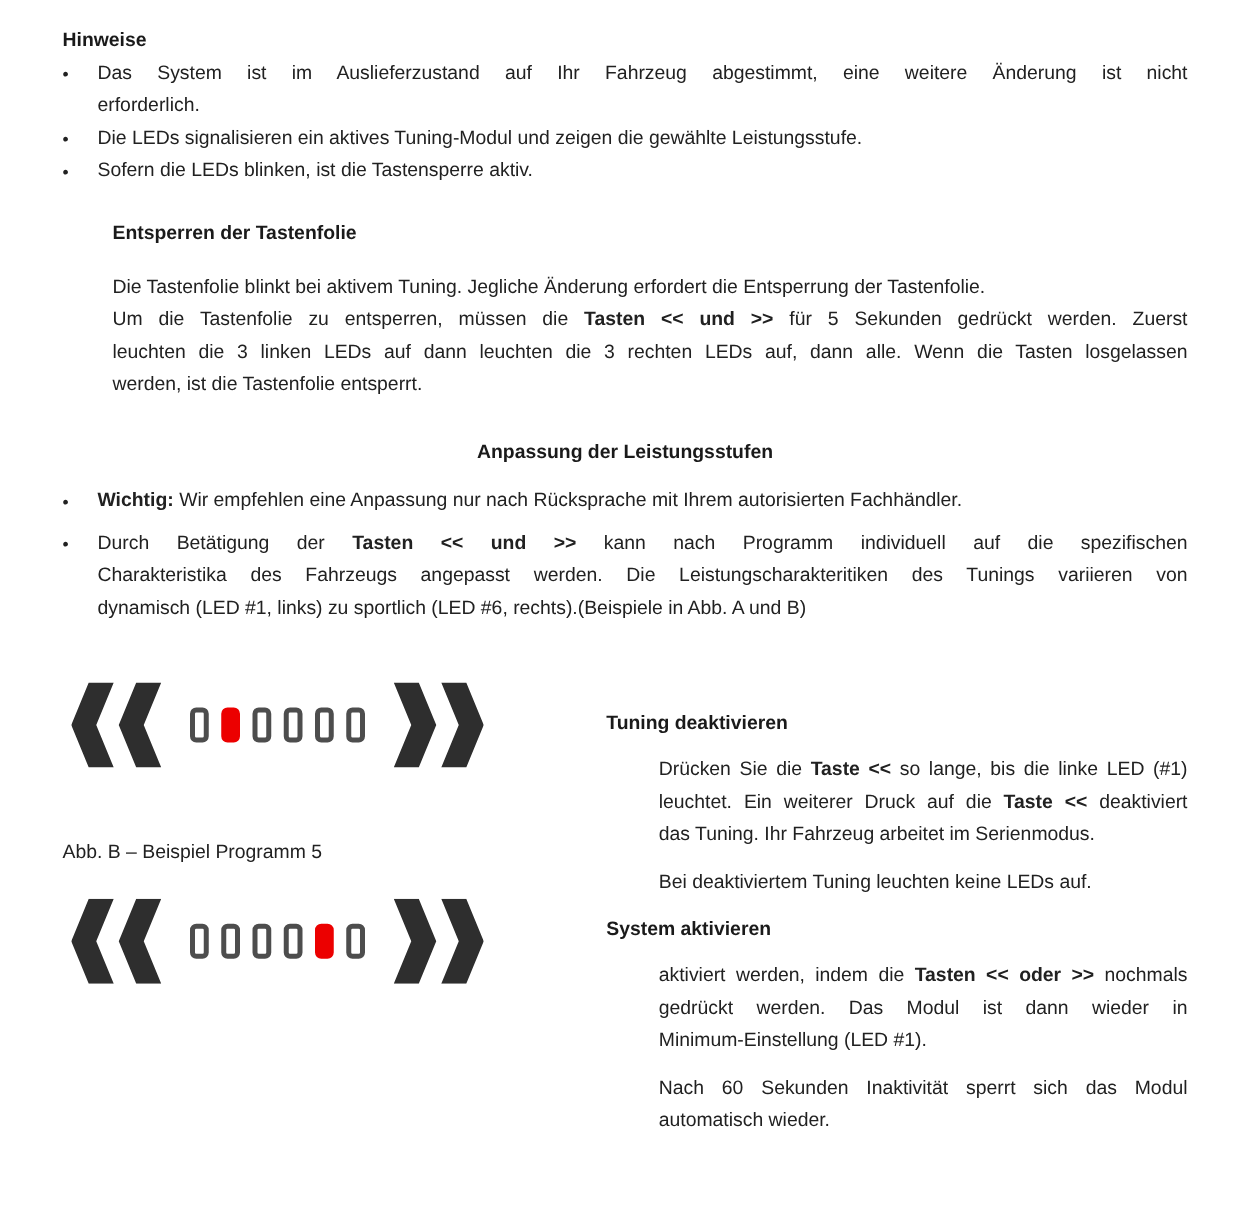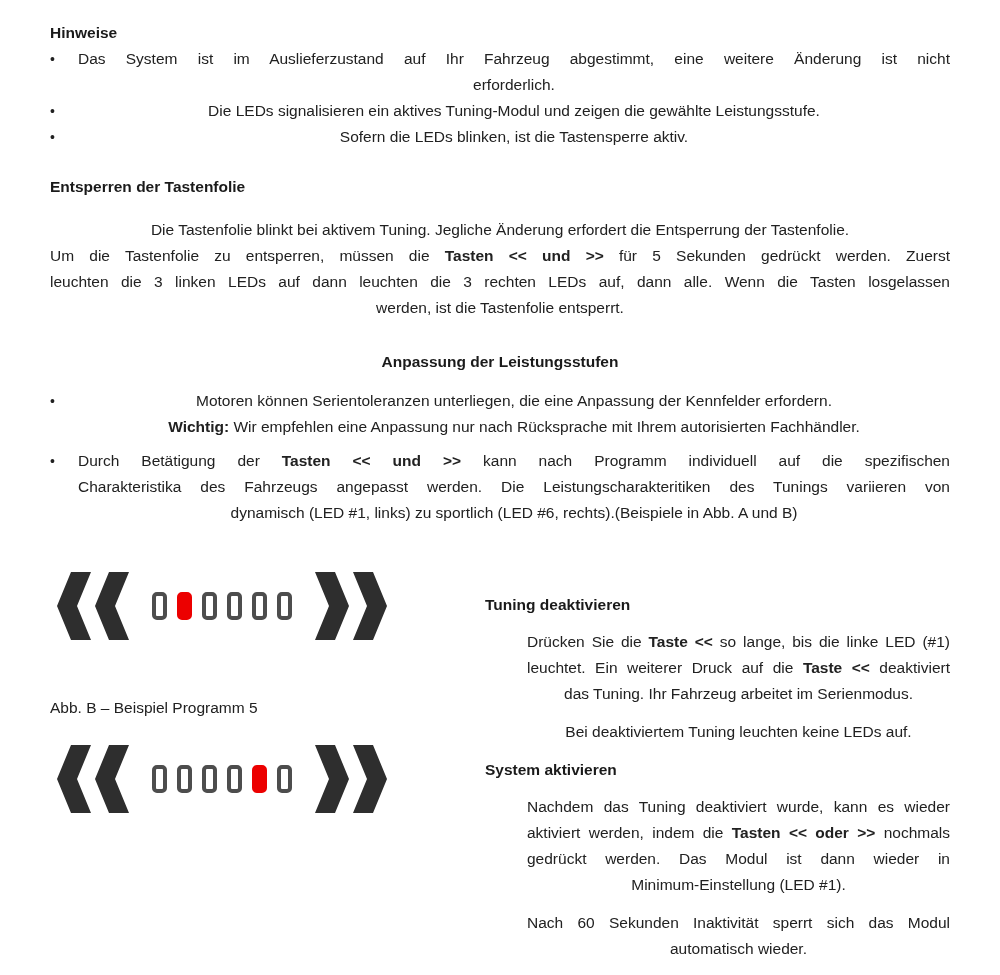--- a/index.html
+++ b/index.html
@@ -14,29 +14,29 @@
     overflow: hidden;
   }
   .page { padding: 20px 50px 0 50px; width: 1000px; }
 
   h2.sec-heading {
     font-size: 15.5px;
     font-weight: bold;
     color: var(--heading, #1a1a1a);
     line-height: 26px;
   }
-  .line { text-align: center; }
+  .line { text-align: left; }
   .line.stretch { text-align: justify; text-align-last: justify; }
 
   
   .bullet { display: flex; align-items: flex-start; }
   .bullet .dot { width: 28px; flex: 0 0 28px; font-size: 14px; }
   .bullet .btext { flex: 1; min-width: 0; }
 
-  .sec-entsperren { margin-top: 24px; }
+  .sec-entsperren { margin-top: 24px; margin-left: 40px; }
   .sec-entsperren .sec-heading { margin-bottom: 17px; }
   .sec-anpassung { margin-top: 28px; }
   .sec-anpassung .sec-heading { margin-bottom: 13px; text-align: center; }
   .mt8 { margin-top: 8px; }
 
   
   .bottom { display: flex; margin-top: 26px; }
   .fig-col { flex: 0 0 435px; }
   .right-col { flex: 0 0 465px; margin-top: 40px; }
 
@@ -116,21 +116,20 @@
         <div class="line stretch"><span>leuchten die 3 linken LEDs auf dann leuchten die 3 rechten LEDs auf, dann alle. Wenn die Tasten losgelassen</span></div>
         <div class="line"><span>werden, ist die Tastenfolie entsperrt.</span></div>
       </div>
   </section>
 
   <section class="sec-anpassung">
     <h2 class="sec-heading">Anpassung der Leistungsstufen</h2>
     <div class="bullet">
       <span class="dot">•</span>
       <div class="btext">
-          <div class="line"><span>Motoren können Serientoleranzen unterliegen, die eine Anpassung der Kennfelder erfordern.</span></div>
           <div class="line"><b>Wichtig:</b><span> Wir empfehlen eine Anpassung nur nach Rücksprache mit Ihrem autorisierten Fachhändler.</span></div>
         </div>
     </div>
     <div class="bullet mt8">
       <span class="dot">•</span>
       <div class="btext">
           <div class="line stretch"><span>Durch Betätigung der </span><b>Tasten &lt;&lt; und &gt;&gt;</b><span> kann nach Programm individuell auf die spezifischen</span></div>
           <div class="line stretch"><span>Charakteristika des Fahrzeugs angepasst werden. Die Leistungscharakteritiken des Tunings variieren von</span></div>
           <div class="line"><span>dynamisch (LED #1, links) zu sportlich (LED #6, rechts).(Beispiele in Abb. A und B)</span></div>
         </div>
@@ -194,21 +193,20 @@
             <div class="line stretch"><span>leuchtet. Ein weiterer Druck auf die </span><b>Taste &lt;&lt;</b><span> deaktiviert</span></div>
             <div class="line"><span>das Tuning. Ihr Fahrzeug arbeitet im Serienmodus.</span></div>
           </div>
         <div class="para">
             <div class="line"><span>Bei deaktiviertem Tuning leuchten keine LEDs auf.</span></div>
           </div>
       </section>
       <section>
         <h3 class="h-on">System aktivieren</h3>
         <div class="para">
-            <div class="line stretch"><span>Nachdem das Tuning deaktiviert wurde, kann es wieder</span></div>
             <div class="line stretch"><span>aktiviert werden, indem die </span><b>Tasten &lt;&lt; oder &gt;&gt;</b><span> nochmals</span></div>
             <div class="line stretch"><span>gedrückt werden. Das Modul ist dann wieder in</span></div>
             <div class="line"><span>Minimum-Einstellung (LED #1).</span></div>
           </div>
         <div class="para">
             <div class="line stretch"><span>Nach 60 Sekunden Inaktivität sperrt sich das Modul</span></div>
             <div class="line"><span>automatisch wieder.</span></div>
           </div>
       </section>
     </div>

